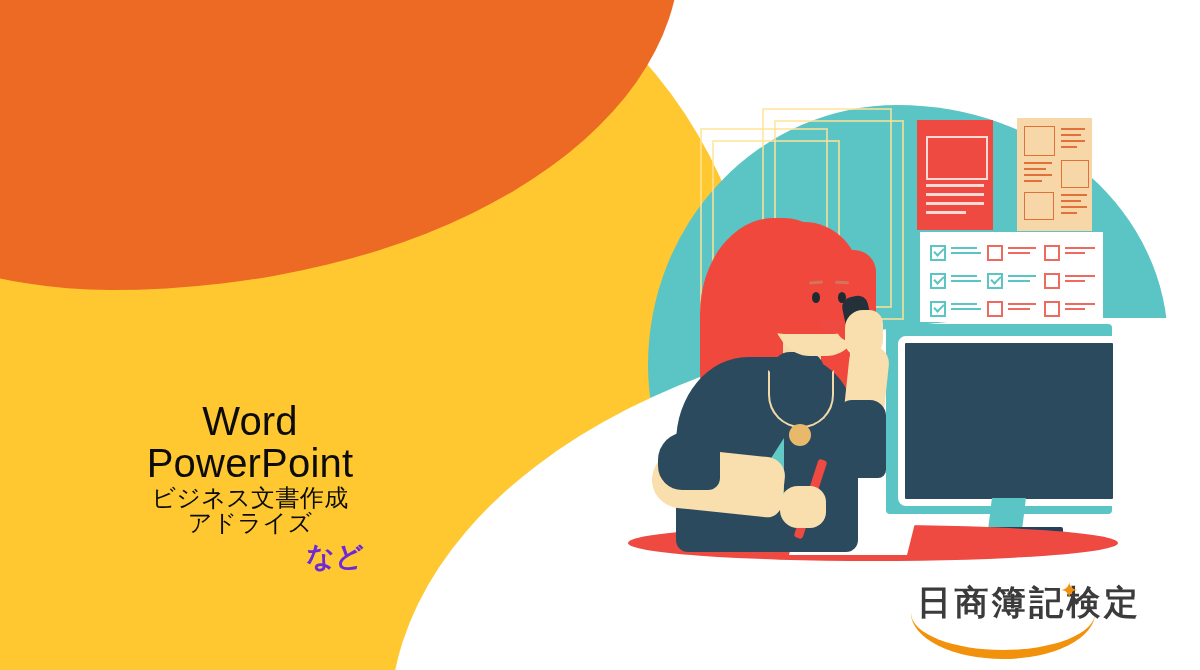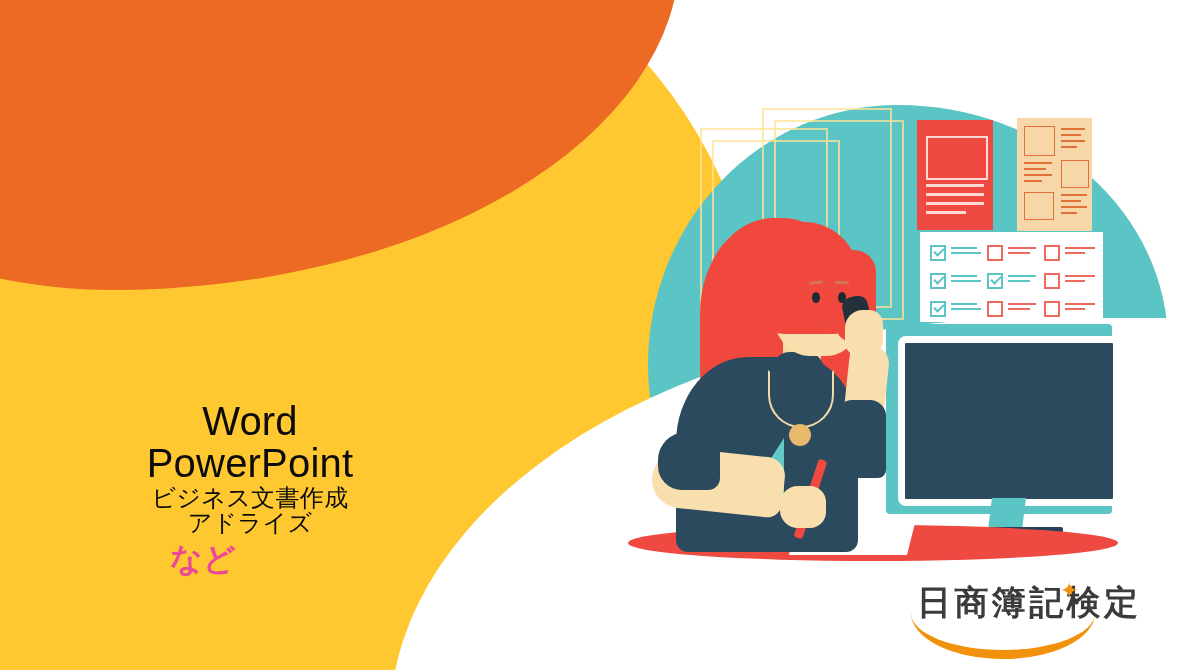--- a/index.html
+++ b/index.html
@@ -128,24 +128,24 @@
     display: block;
     color: #0c0c0c;
     font-weight: 400;
     line-height: 1.06;
     white-space: nowrap;
   }
   .skill-item.latin { font-size: 40px; letter-spacing: 0.005em; }
   .skill-item.jp    { font-size: 24px; letter-spacing: 0.015em; }
   .skill-note {
     display: block;
-    color: #ec4899;
-    font-size: 32px;
+    color: #6d28d9;
+    font-size: 28px;
     font-weight: 800;
-    text-align: left;
+    text-align: center;
     margin-left: 170px;
     margin-top: 2px;
   }
 
   
   .illus { position: absolute; inset: 0; z-index: 8; }
 
   
   .poster-red {
     position: absolute;

